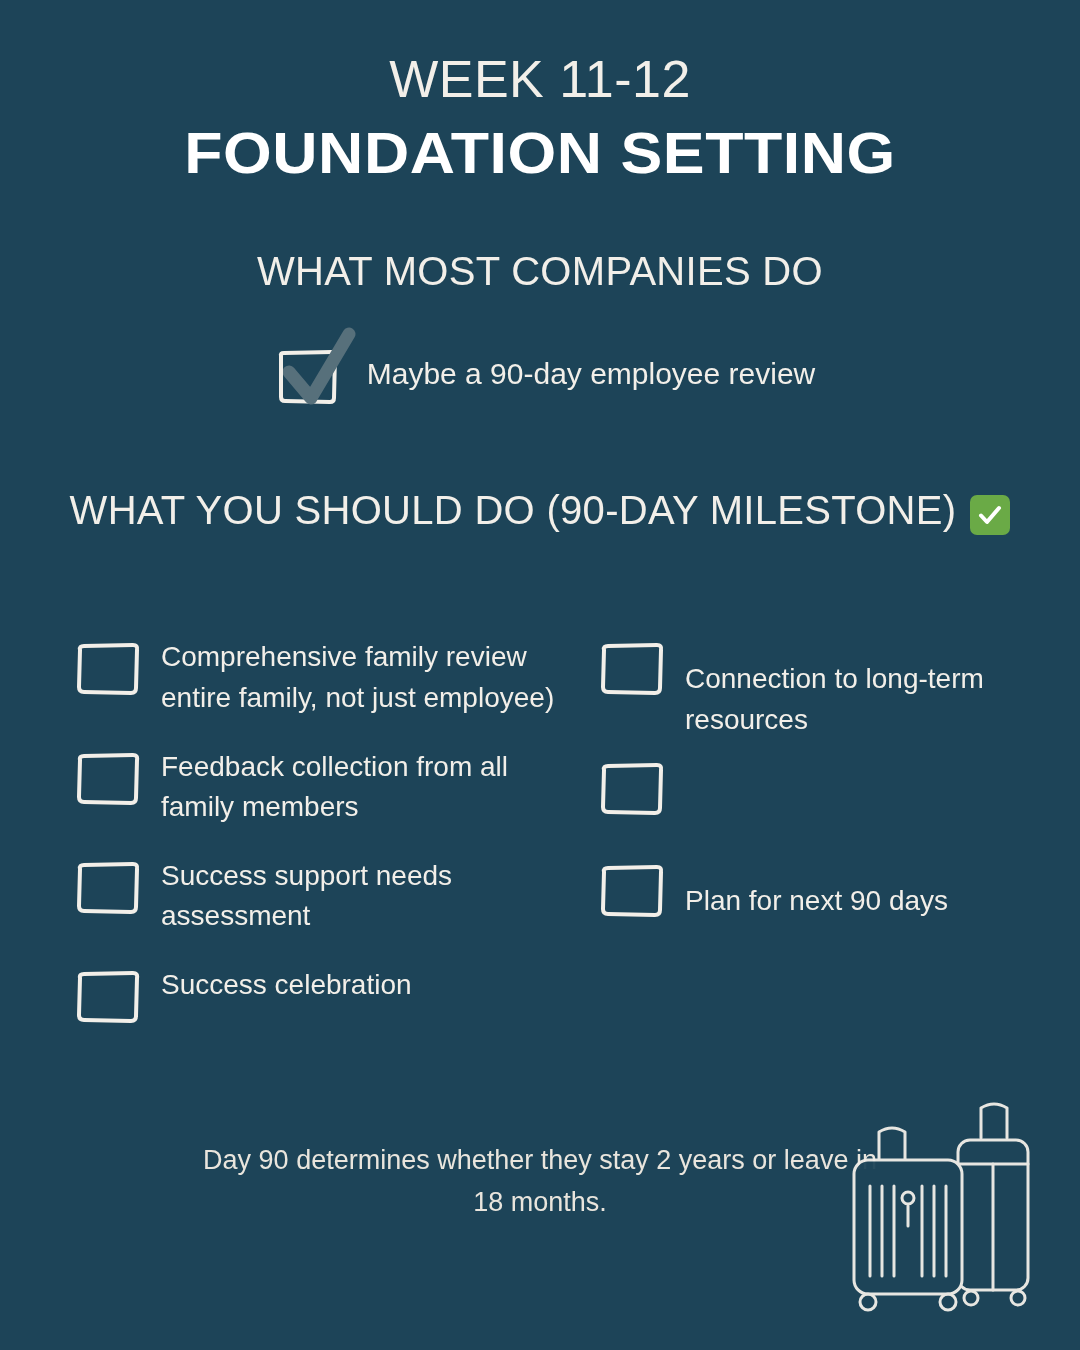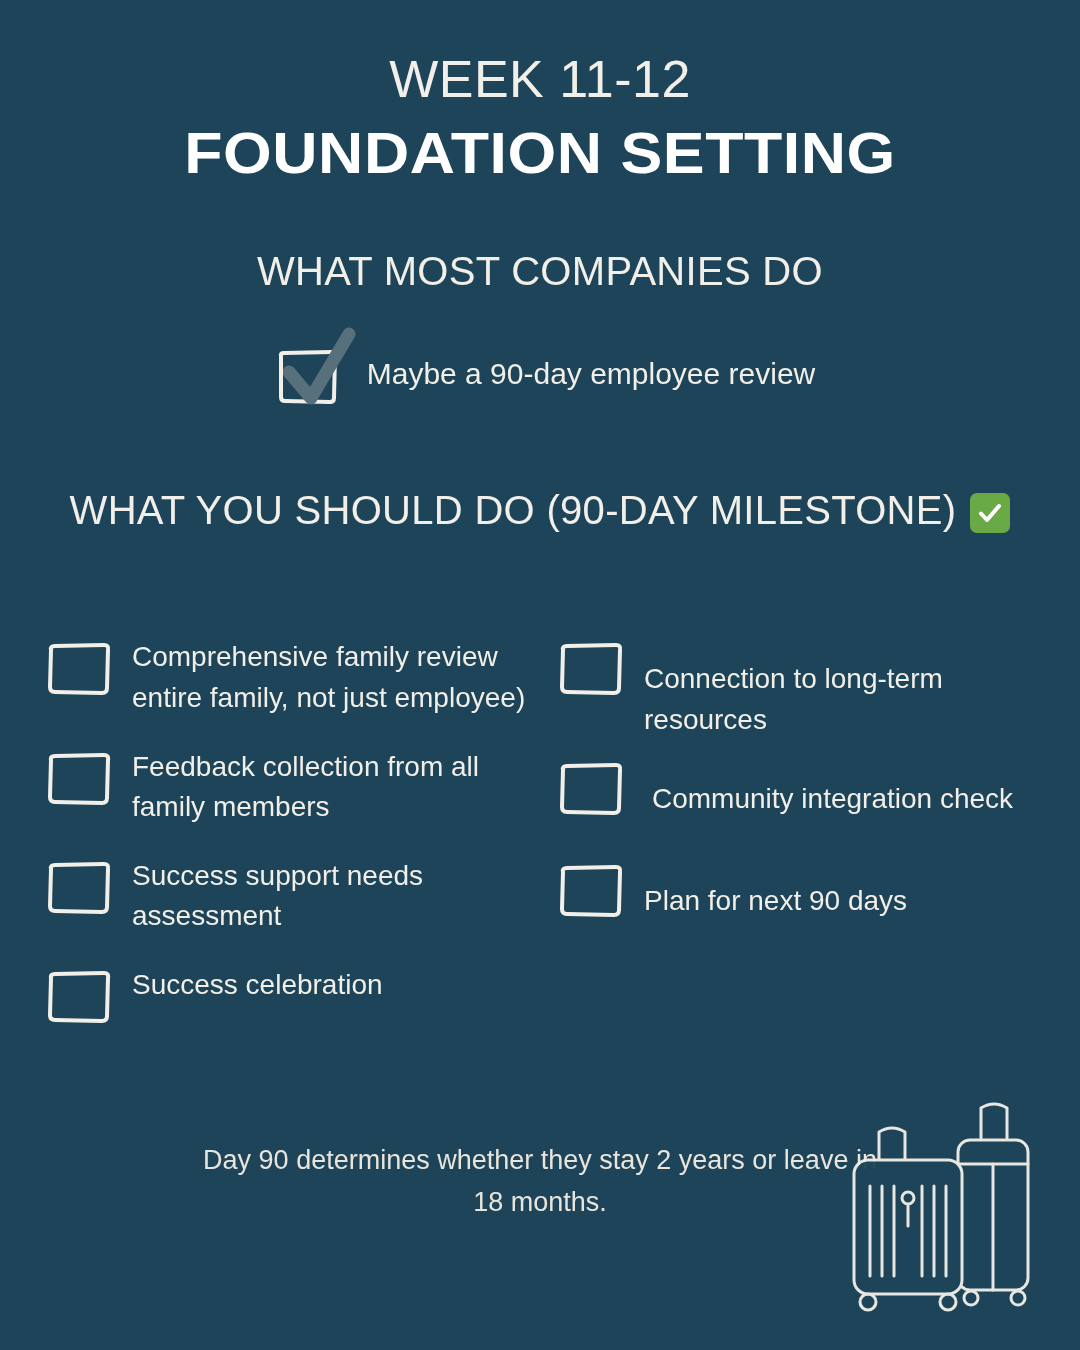--- a/index.html
+++ b/index.html
@@ -52,21 +52,21 @@
     font-weight: 400;
     color: #f2efe9;
     letter-spacing: 0.3px;
   }
   .sec-most {
     margin-top: 66px;
   }
   .sec-should {
     margin-top: 78px;
     display: flex;
-    align-items: center;
+    align-items: flex-end;
     justify-content: center;
     gap: 14px;
   }
   .green-check {
     display: inline-flex;
     align-items: center;
     justify-content: center;
     width: 40px;
     height: 40px;
     border-radius: 7px;
@@ -108,23 +108,24 @@
     color: #f2efe9;
     position: relative;
     top: 0;
   }
 
   
   .checklist {
     margin-top: 104px;
     display: grid;
     grid-template-columns: 500px 500px;
-    column-gap: 12px;
+    column-gap: 24px;
     padding: 0 46px;
     box-sizing: border-box;
+    margin-left: 29px;
   }
   .col {
     display: flex;
     flex-direction: column;
   }
   .col-left .item { margin-bottom: 28px; }
   .col-right .item { margin-bottom: 38px; }
 
   .item {
     display: flex;
@@ -250,21 +251,20 @@
         </span>
         <span class="label">Connection to long-term resources</span>
       </div>
 
       <div class="item">
         <span class="box-ico">
           <svg width="66" height="56" viewBox="0 0 66 56" fill="none">
             <path d="M5 9 Q4 5 9 5 L58 4 Q63 4 62 9 L61 47 Q61 52 56 52 L9 51 Q4 51 4 46 Z" stroke="#f2efe9" stroke-width="4" fill="none" stroke-linecap="round" stroke-linejoin="round"></path>
           </svg>
         </span>
-        <span class="label">Community integration check</span>
       </div>
 
       <div class="item">
         <span class="box-ico">
           <svg width="66" height="56" viewBox="0 0 66 56" fill="none">
             <path d="M5 9 Q4 5 9 5 L58 4 Q63 4 62 9 L61 47 Q61 52 56 52 L9 51 Q4 51 4 46 Z" stroke="#f2efe9" stroke-width="4" fill="none" stroke-linecap="round" stroke-linejoin="round"></path>
           </svg>
         </span>
         <span class="label">Plan for next 90 days</span>
       </div>

